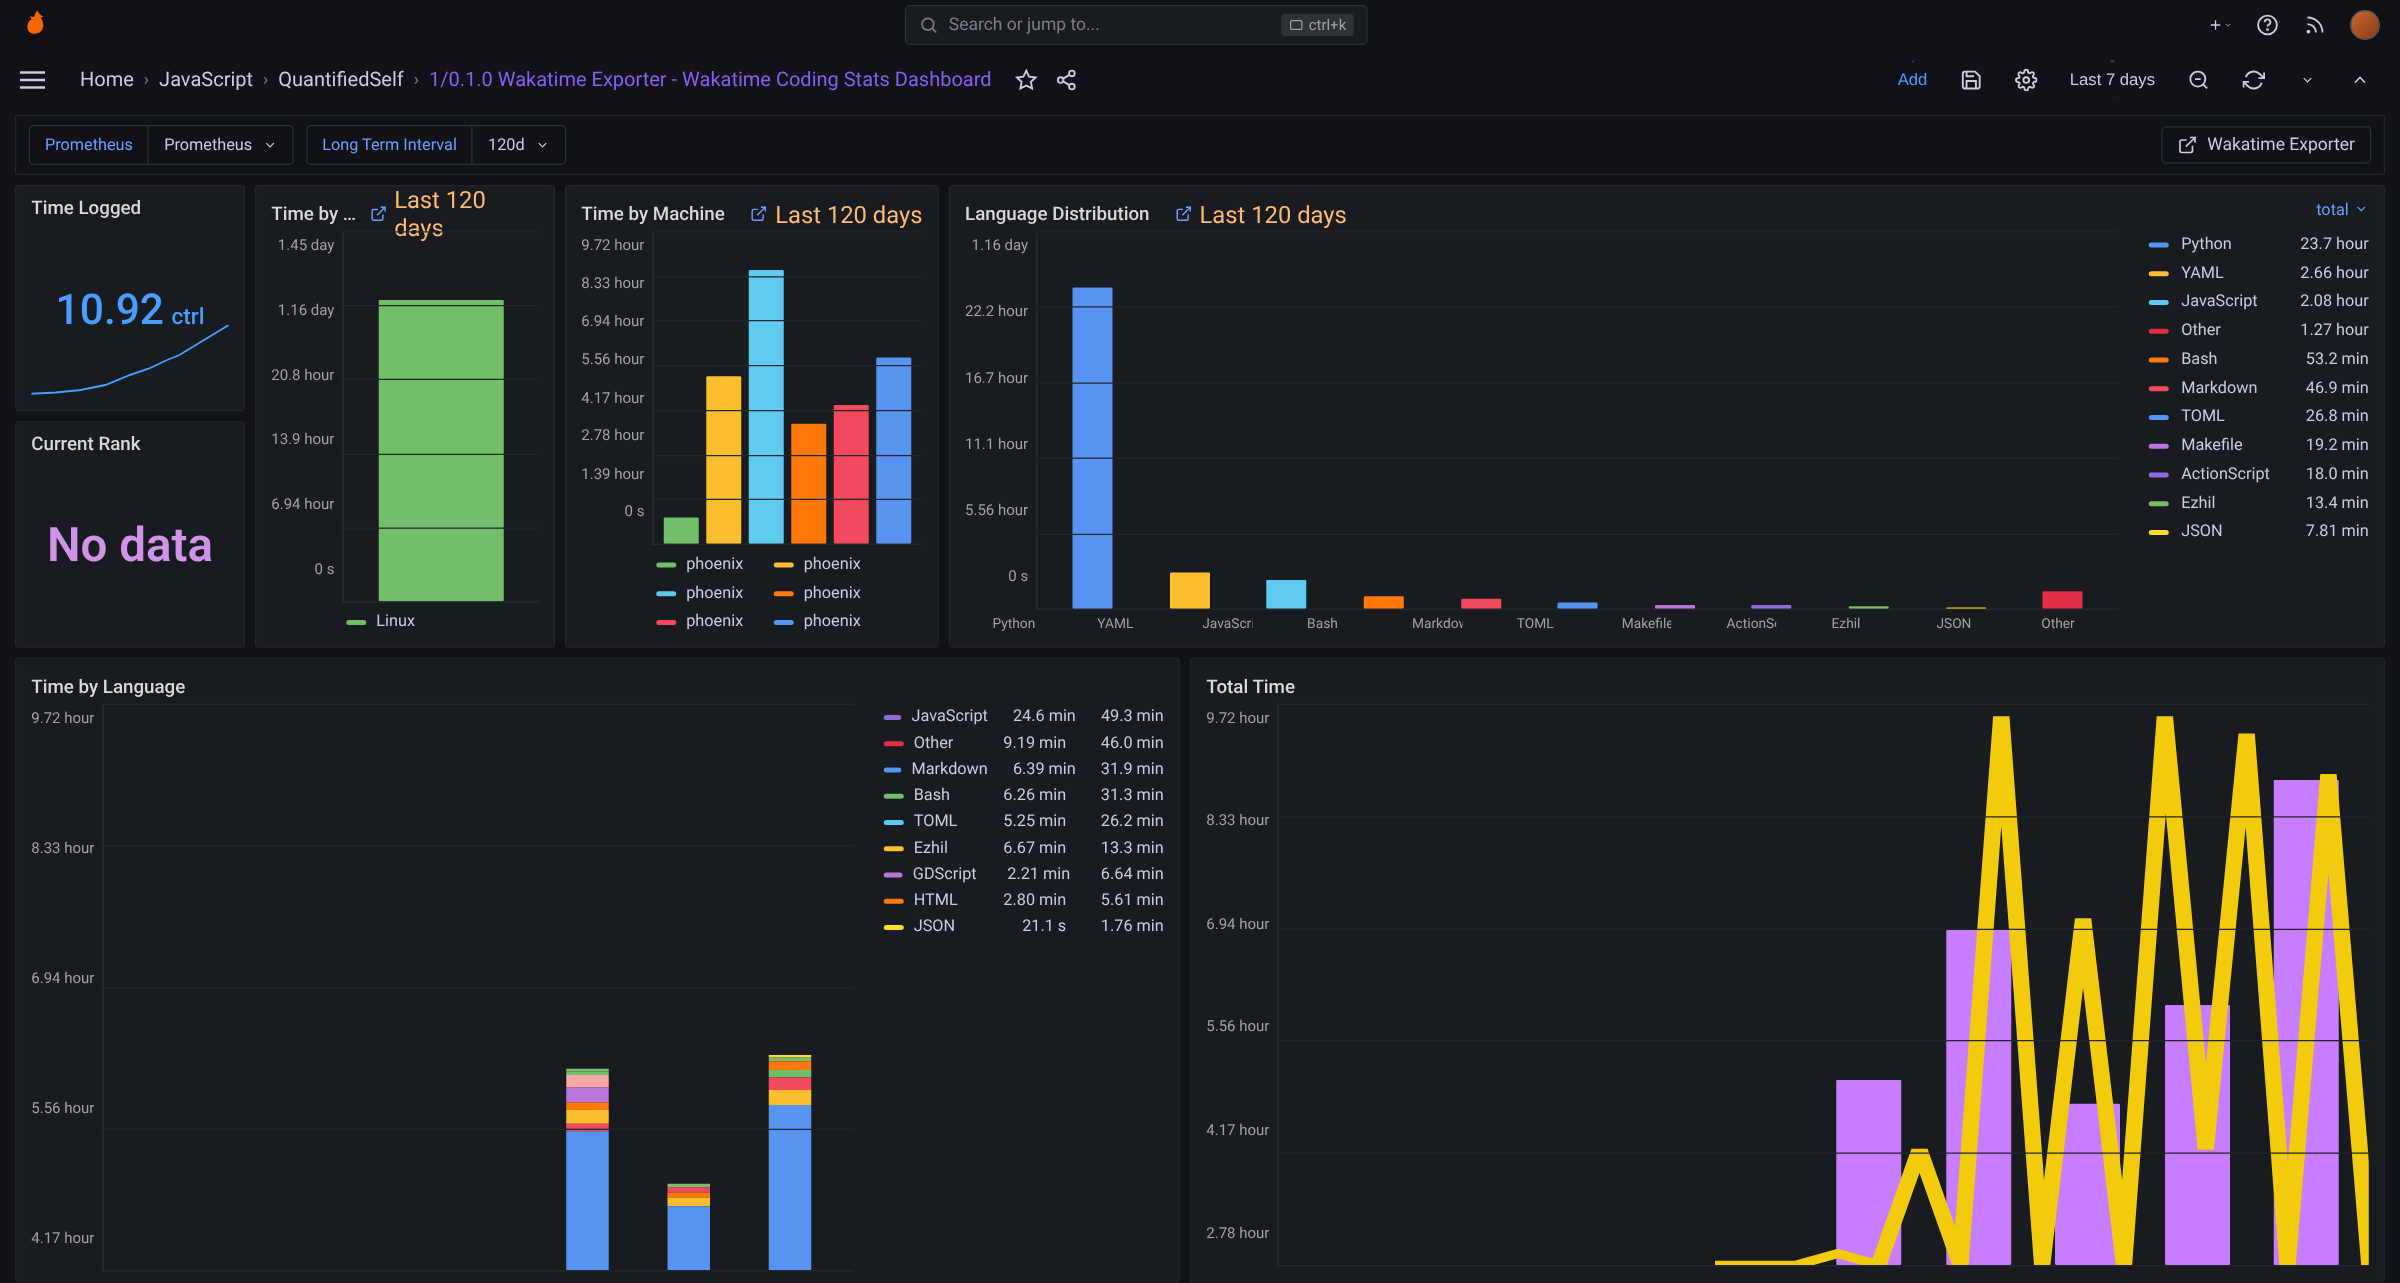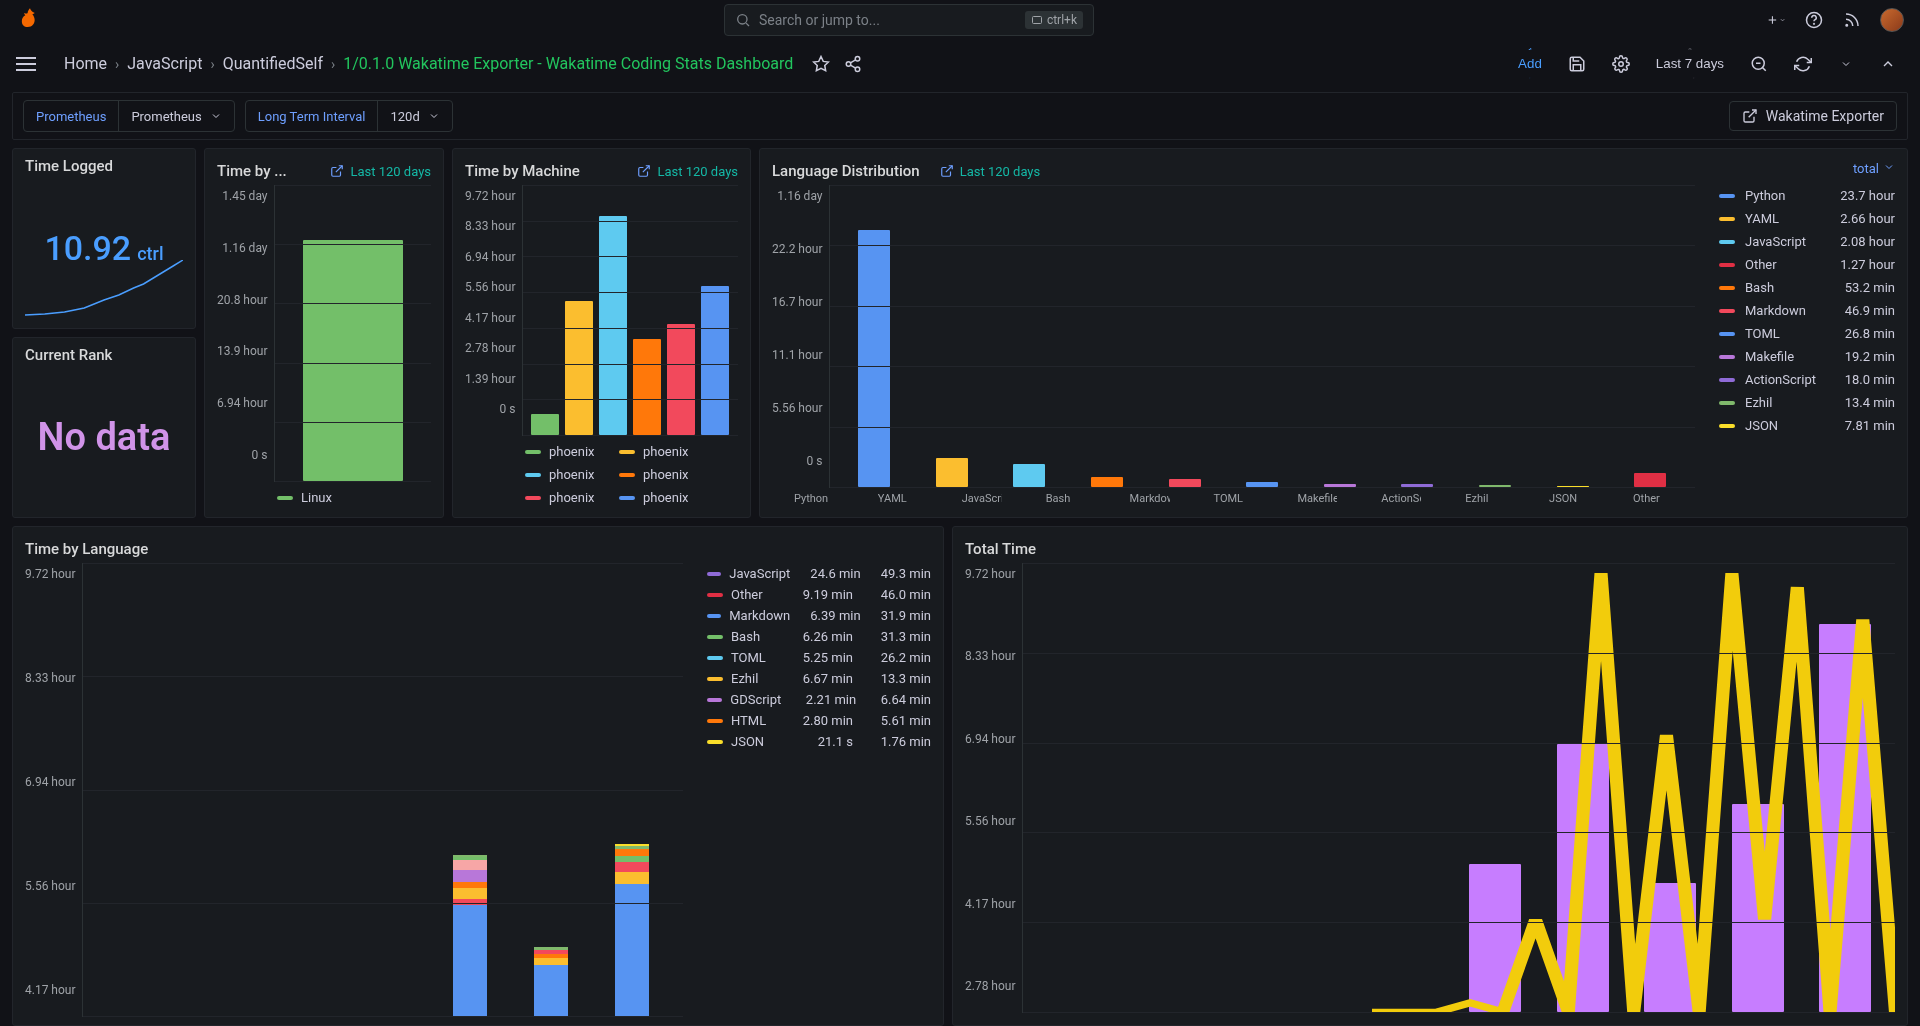--- a/index.html
+++ b/index.html
@@ -9,39 +9,39 @@
 .search-wrap { flex: 1; display: flex; justify-content: center; }
 .search { width: 370px; height: 32px; background: #181b1f; border: 1px solid #2c3235; border-radius: 4px; display: flex; align-items: center; padding: 0 10px; color: #7b8087; gap: 8px; }
 .search .kbd { background: #2c3235; padding: 2px 6px; border-radius: 3px; font-size: 12px; margin-left: auto; display: flex; align-items: center; gap: 4px; color: #9fa3a8; }
 .top-actions { display: flex; align-items: center; gap: 18px; color: #ccccdc; }
 .icon-btn { width: 20px; height: 20px; display: inline-flex; align-items: center; justify-content: center; cursor: pointer; }
 .avatar { width: 24px; height: 24px; border-radius: 50%; background: linear-gradient(135deg,#c96a2e,#8b3a1a); border: 1px solid #555; }
 .crumbbar { height: 48px; display: flex; align-items: center; padding: 0 16px; gap: 8px; border-bottom: 1px solid #111217; }
 .hamburger { width: 28px; height: 28px; display: flex; flex-direction: column; justify-content: center; gap: 4px; margin-right: 12px; cursor: pointer; }
 .hamburger span { display: block; height: 2px; background: #ccccdc; width: 20px; }
 .crumb { color: #ccccdc; font-size: 16px; }
-.crumb.active { color: #22c55e; }
+.crumb.active { color: #8b5cf6; }
 .crumb-sep { color: #7b8087; }
 .crumb-actions { margin-left: 10px; display: flex; gap: 12px; color: #ccccdc; }
 .right-tools { margin-left: auto; display: flex; align-items: center; gap: 10px; }
 .tool-btn { height: 32px; min-width: 32px; border: none; background: transparent; color: #ccccdc; display: inline-flex; align-items: center; justify-content: center; padding: 0 8px; border-radius: 4px; cursor: pointer; gap: 6px; flex-direction: column; }
 .tool-btn.primary { color: #4a9eff; font-weight: 500; }
 .varbar { height: 48px; background: #111217; border: 1px solid #22252b; margin: 4px 12px 8px 12px; border-radius: 2px; display: flex; align-items: center; padding: 0 10px; gap: 10px; }
 .varchip { height: 32px; display: flex; align-items: center; border: 1px solid #2c3235; border-radius: 4px; overflow: hidden; }
 .varchip .label { background: transparent; color: #6e9fff; padding: 0 12px; font-size: 13px; height: 100%; display: flex; align-items: center; border-right: 1px solid #2c3235; }
 .varchip .value { padding: 0 12px; display: flex; align-items: center; gap: 8px; color: #ccccdc; font-size: 13px; }
 .varbar .link-right { margin-left: auto; border: 1px solid #2c3235; border-radius: 4px; padding: 6px 12px; display: flex; align-items: center; gap: 8px; color: #ccccdc; font-size: 14px; cursor: pointer; }
 .dash { padding: 0 12px; display: flex; flex-direction: column; gap: 8px; height: calc(100vh - 148px); }
 .row { display: flex; gap: 8px; }
 .row1 { height: 370px; }
 .row2 { flex: 1; min-height: 0; }
 .panel { background: #181b1f; border: 1px solid #22252b; border-radius: 3px; padding: 8px 12px 12px 12px; display: flex; flex-direction: column; overflow: hidden; }
 .panel-header { display: flex; align-items: center; gap: 10px; height: 28px; }
 .panel-title { color: #d8d9da; font-size: 15px; font-weight: 500; white-space: nowrap; overflow: hidden; text-overflow: ellipsis; }
-.panel-link { color: #14b8a6; font-size: 13px; margin-left: auto; display: flex; align-items: center; gap: 6px; cursor: pointer; }
+.panel-link { color: #fdba74; font-size: 19px; margin-left: auto; display: flex; align-items: center; gap: 6px; cursor: pointer; }
 .p-timelogged { width: 184px; display: flex; flex-direction: column; gap: 8px; }
 .p-timelogged .subpanel { background: #181b1f; border: 1px solid #22252b; border-radius: 3px; padding: 8px 12px; flex: 1; display: flex; flex-direction: column; }
 .bigstat { font-size: 34px; font-weight: 500; color: #4a9eff; display: flex; align-items: baseline; gap: 6px; margin: auto; }
 .bigstat .unit { font-size: 18px; }
 .nodata { font-size: 38px; font-weight: 600; color: #d093e8; margin: auto; white-space: nowrap; }
 .chart-area { flex: 1; position: relative; display: flex; }
 .yaxis { display: flex; flex-direction: column; justify-content: space-between; font-size: 12px; color: #9fa3a8; text-align: right; padding: 4px 6px 20px 0; }
 .plot { flex: 1; position: relative; border-left: 1px solid #2c3235; border-bottom: 1px solid #2c3235; }
 .grid-h { position: absolute; left: 0; right: 0; border-top: 1px solid #22252b; }
 .bars { position: absolute; left: 0; right: 0; bottom: 0; top: 0; display: flex; align-items: flex-end; justify-content: space-around; padding: 0 6px; }

